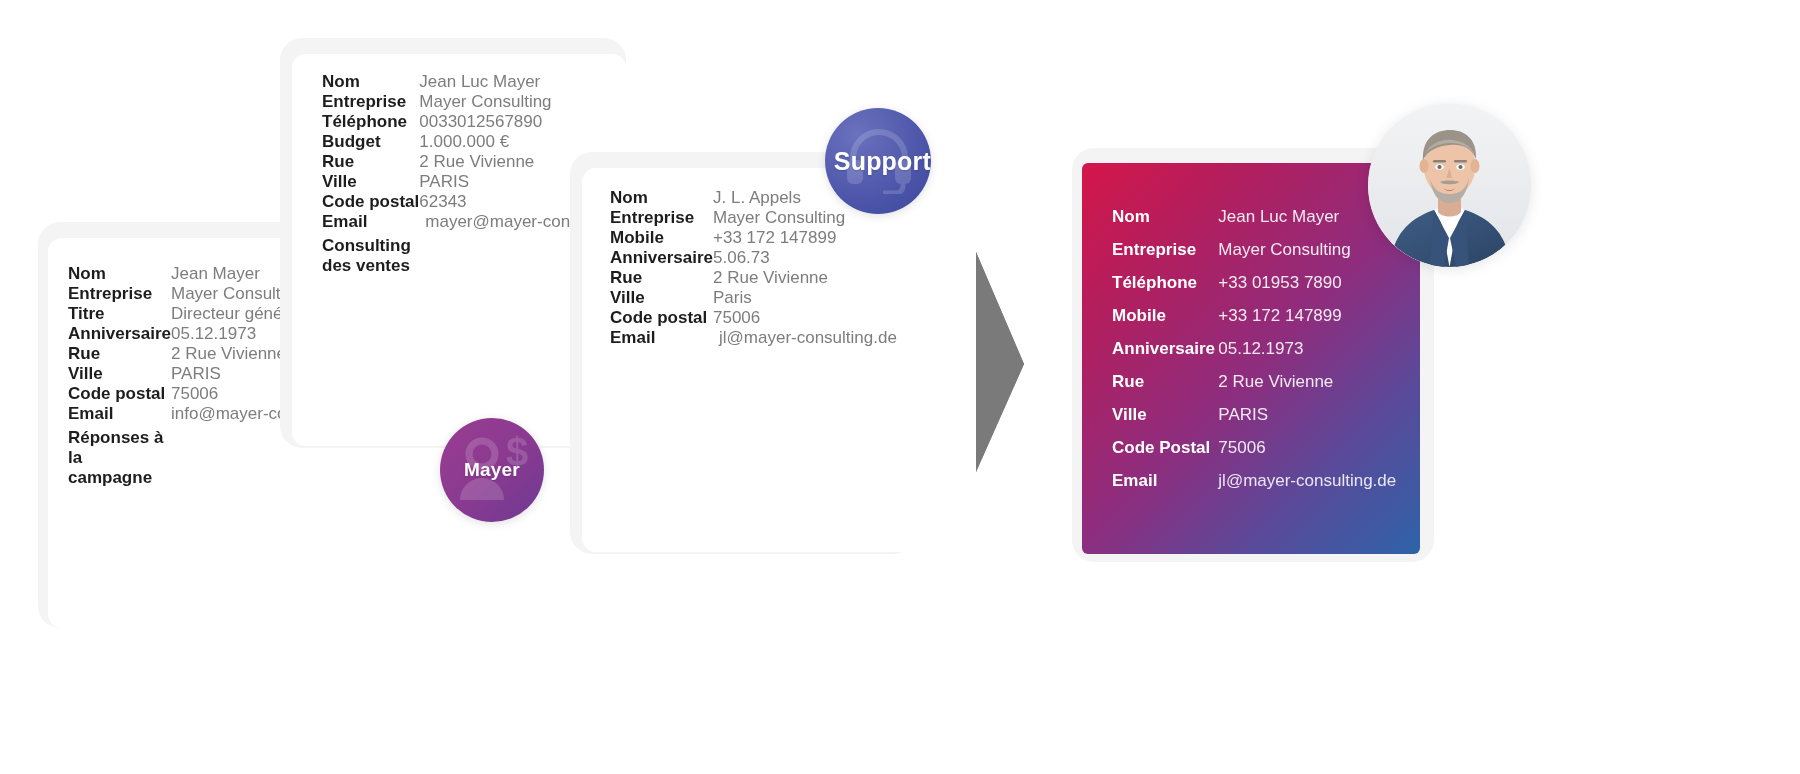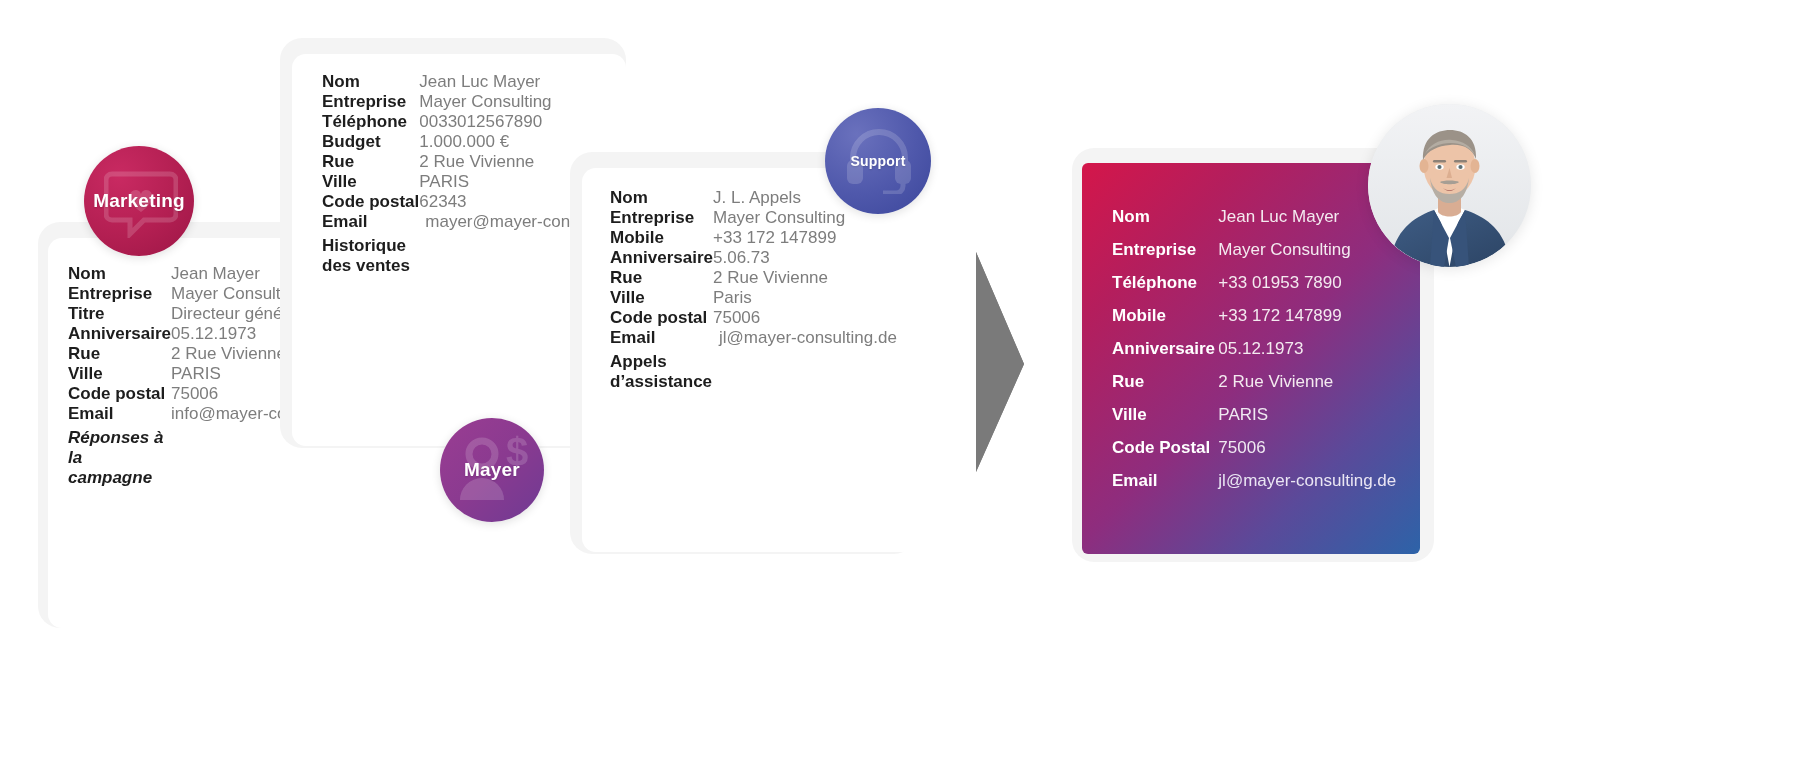--- a/index.html
+++ b/index.html
@@ -136,21 +136,21 @@
           </tr>
           <tr>
             <td class="lbl">Code postal</td>
             <td class="val">75006</td>
           </tr>
           <tr>
             <td class="lbl">Email</td>
             <td class="val">info@mayer-consulting.de</td>
           </tr>
           <tr>
-            <td class="lbl" style="padding-top:4px;font-style:italic;">
+            <td class="lbl" style="padding-top:4px;">
               <span class="lbl-wrap">
                 <span>Réponses à la</span><br>
                 <span>campagne</span>
               </span>
             </td>
             <td class="val" style="padding-top:10px;">
               <span class="bars">
                 <span class="bar" style="width:157px;"></span>
                 <span class="bar" style="width:157px;"></span>
                 <span class="bar" style="width:157px;"></span>
@@ -196,21 +196,21 @@
             <td class="lbl">Code postal</td>
             <td class="val">62343</td>
           </tr>
           <tr>
             <td class="lbl">Email</td>
             <td class="val" style="padding-left:6px;">mayer@mayer-consulting</td>
           </tr>
           <tr>
             <td class="lbl" style="padding-top:4px;">
               <span class="lbl-wrap">
-                <span>Historique</span><br>
+                <span>Consulting</span><br>
                 <span>des ventes</span>
               </span>
             </td>
             <td class="val" style="padding-top:10px;padding-left:6px;">
               <span class="bars">
                 <span class="bar" style="width:155px;"></span>
                 <span class="bar" style="width:155px;"></span>
                 <span class="bar" style="width:155px;"></span>
                 <span class="bar" style="width:155px;"></span>
               </span>
@@ -250,36 +250,20 @@
             <td class="lbl">Ville</td>
             <td class="val">Paris</td>
           </tr>
           <tr>
             <td class="lbl">Code postal</td>
             <td class="val">75006</td>
           </tr>
           <tr>
             <td class="lbl">Email</td>
             <td class="val" style="padding-left:6px;">jl@mayer-consulting.de</td>
-          </tr>
-          <tr>
-            <td class="lbl" style="padding-top:4px;">
-              <span class="lbl-wrap">
-                <span>Appels</span><br>
-                <span>d’assistance</span>
-              </span>
-            </td>
-            <td class="val" style="padding-top:10px;padding-left:6px;">
-              <span class="bars">
-                <span class="bar" style="width:163px;"></span>
-                <span class="bar" style="width:163px;"></span>
-                <span class="bar" style="width:163px;"></span>
-                <span class="bar" style="width:163px;"></span>
-              </span>
-            </td>
           </tr>
         </tbody>
       </table>
     </div>
   </div>
 
   <div class="arrow" style="left:972px; top:252px; width:52px; height:220px;">
     <svg width="52" height="220" viewBox="0 0 52 220" aria-hidden="true">
       <polygon points="4,0 52,112 4,220 4,206 38,112 4,14" fill="#7a7a7a"></polygon>
       <polygon points="4,0 52,112 4,220" fill="#7a7a7a"></polygon>
@@ -382,35 +366,24 @@
         <path d="M81.5 64 L78.5 74 L84 74 Z" fill="#dcae90"></path>
 
         <path d="M62 74 C64 92 72 99 81.5 99 C91 99 99 92 101 74 C98 86 91 90 81.5 90 C72 90 65 86 62 74 Z" fill="#b6aea4"></path>
         <path d="M72 78 C75 76 88 76 91 78 C89 81 74 81 72 78 Z" fill="#a69e94"></path>
 
         <path d="M75 84 C79 87 84 87 88 84 C84 88 79 88 75 84 Z" fill="#a8645c"></path>
       </g>
     </svg>
   </div>
 
-  <div class="badge" style="left:84px; top:146px; width:110px; height:110px;
-              background:radial-gradient(circle at 32% 28%, #c92a62 0%, #b31f52 55%, #9c1646 100%);
-              font-size:19px;">
-    <span class="glyph" style="left:20px; top:18px;">
-      <svg width="74" height="74" viewBox="0 0 74 74" aria-hidden="true">
-        <path d="M8 10 h58 a6 6 0 0 1 6 6 v34 a6 6 0 0 1 -6 6 h-26 l-14 14 v-14 h-18 a6 6 0 0 1 -6 -6 v-34 a6 6 0 0 1 6 -6 z" fill="none" stroke="#ffffff" stroke-width="5"></path>
-        <path d="M37 48 C22 38 24 26 32 26 C36 26 37 30 37 30 C37 30 38 26 42 26 C50 26 52 38 37 48 Z" fill="#ffffff"></path>
-      </svg>
-    </span>
-    <span class="btxt">Marketing</span>
-  </div>
 
   <div class="badge" style="left:825px; top:108px; width:106px; height:106px;
               background:radial-gradient(circle at 30% 25%, #6a71bd 0%, #4f58ab 55%, #3b469b 100%);
-              font-size:14px;">
+              font-size:25px;justify-content:flex-end;">
     <span class="glyph" style="left:18px; top:14px;">
       <svg width="72" height="72" viewBox="0 0 72 72" aria-hidden="true">
         <path d="M10 42 v-6 a26 26 0 0 1 52 0 v6" fill="none" stroke="#ffffff" stroke-width="6"></path>
         <rect x="4" y="38" width="16" height="24" rx="6" fill="#ffffff"></rect>
         <rect x="52" y="38" width="16" height="24" rx="6" fill="#ffffff"></rect>
         <path d="M60 60 v4 a7 7 0 0 1 -7 7 h-13" fill="none" stroke="#ffffff" stroke-width="5"></path>
       </svg>
     </span>
     <span class="btxt">Support</span>
   </div>

